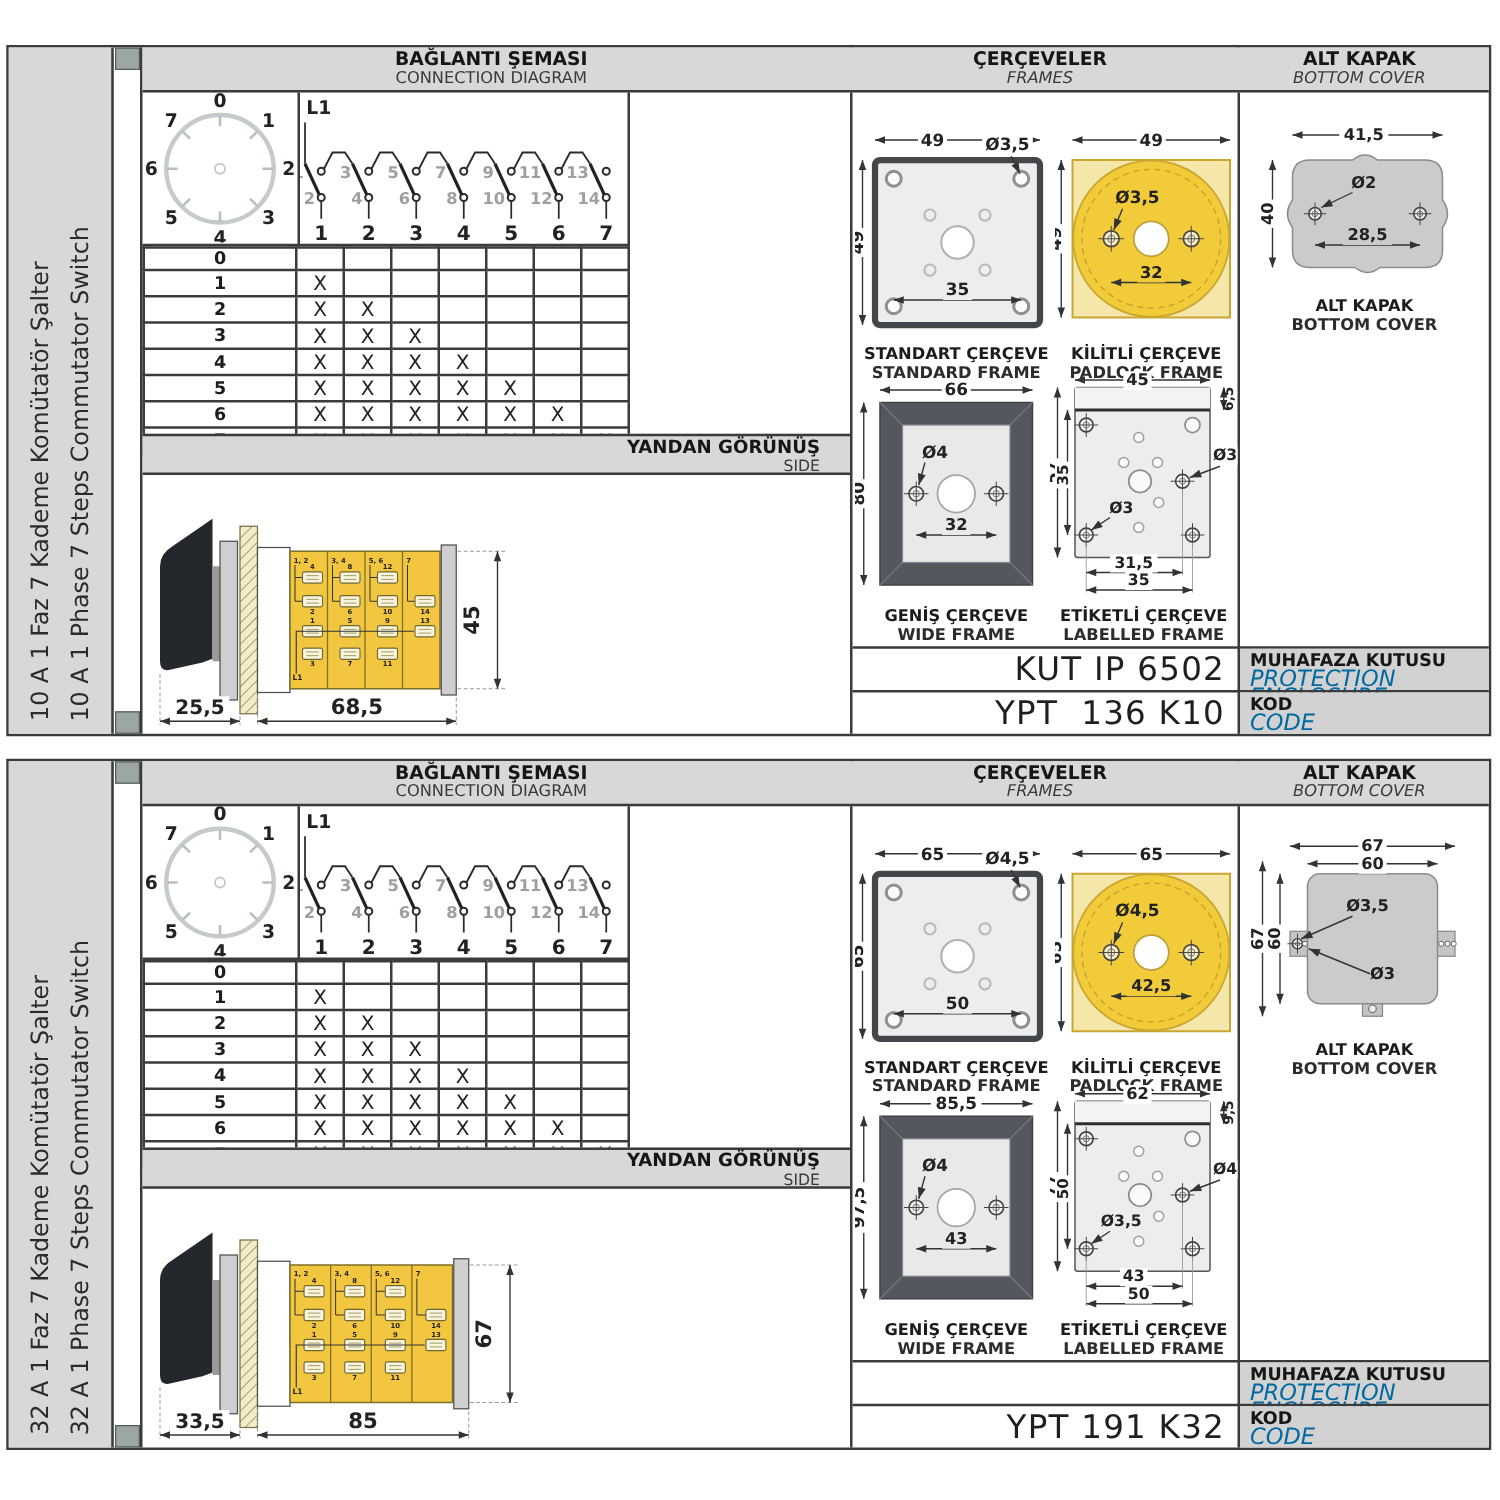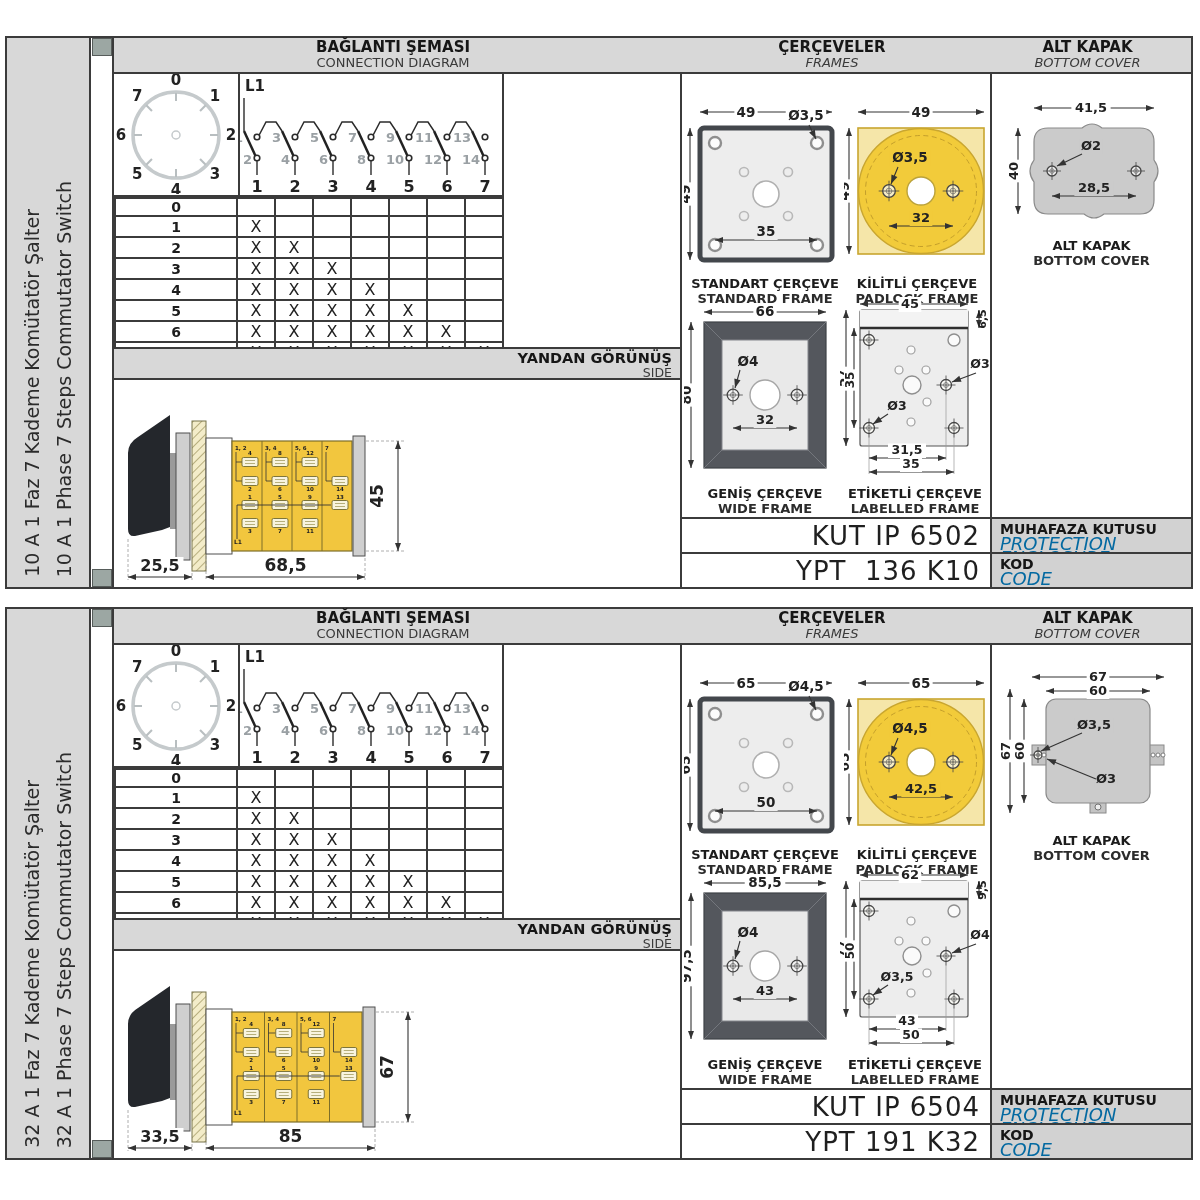--- a/index.html
+++ b/index.html
@@ -17,21 +17,21 @@
   .hdrcell .tr{font-weight:700;font-size:15px;color:#161616;line-height:17px}
   .hdrcell .en{font-size:13px;color:#3a3a3a;line-height:14px}
   .hdrcell .en.it{font-style:italic}
   .dialbox{position:absolute;left:107px;top:36px;width:126px;height:123px;border-right:2px solid #3b3b3b;border-bottom:2px solid #3b3b3b;box-sizing:border-box}
   .l1box{position:absolute;left:233px;top:36px;width:264px;height:123px;border-right:2px solid #3b3b3b;border-bottom:2px solid #3b3b3b;box-sizing:border-box}
   .stepsbox{position:absolute;left:107px;top:159px;width:390px;height:150px}
   table.steps{border-collapse:collapse;table-layout:fixed;width:390px}
   table.steps td{border:2px solid #3b3b3b;padding:0;text-align:center;height:14.9px;font-weight:700;font-size:14px;color:#1d1d1d}
   table.steps td.lbl{width:120px}
   table.steps td.xc{font-weight:400;font-size:16px;color:#222}
-  .sidehdr{position:absolute;left:107px;top:309px;width:566px;height:33px;background:#d8d8d8;border-top:2px solid #3b3b3b;border-bottom:2px solid #3b3b3b;box-sizing:border-box;text-align:right;padding:1px 8px 0 0}
+  .sidehdr{position:absolute;left:107px;top:309px;width:566px;height:33px;background:#d8d8d8;border-top:2px solid #3b3b3b;border-bottom:2px solid #3b3b3b;box-sizing:border-box;text-align:right;padding:1px 24px 0 0}
   .sidehdr .tr{font-weight:700;font-size:14.5px;color:#161616;line-height:16px}
   .sidehdr .en{font-size:12.5px;color:#3a3a3a;line-height:13px}
   .sideview{position:absolute;left:107px;top:343px;width:566px;height:204px}
   .colB{position:absolute;left:675px;top:36px;width:300px;height:443px}
   .colC{position:absolute;left:985px;top:36px;width:199px;height:554px}
   .grp{position:absolute}
   .cap{text-align:center;font-weight:700;font-size:13px;line-height:15px;color:#1c1c1c;margin-top:2px}
   .cap .en{color:#2c2c2c}
   .rowcode{position:absolute;left:675px;width:509px;height:35px;border-top:2px solid #3b3b3b;box-sizing:border-box}
   .rowcode.r1{top:479px}
@@ -1144,21 +1144,20 @@
             <line x1="102" y1="110" x2="53" y2="90" stroke="#333" stroke-width="1.1"></line>
             <path d="M53,90 l-9,-3.2 v6.4 z" fill="#333" transform="rotate(-157.7965214679426 53 90)"></path>
           </svg></div>
       <div class="cap">
           <div>ALT KAPAK</div>
           <div class="en">BOTTOM COVER</div>
         </div>
     </div>
   </div>
   <div class="rowcode r1">
-    <div class="bigcode">KUT IP 6504</div>
     <div class="codelabel">
       <div class="tr">MUHAFAZA KUTUSU</div>
       <div class="en">PROTECTION ENCLOSURE</div>
     </div>
   </div>
   <div class="rowcode r2">
     <div class="bigcode">YPT 191 K32</div>
     <div class="codelabel">
       <div class="tr">KOD</div>
       <div class="en">CODE</div>

